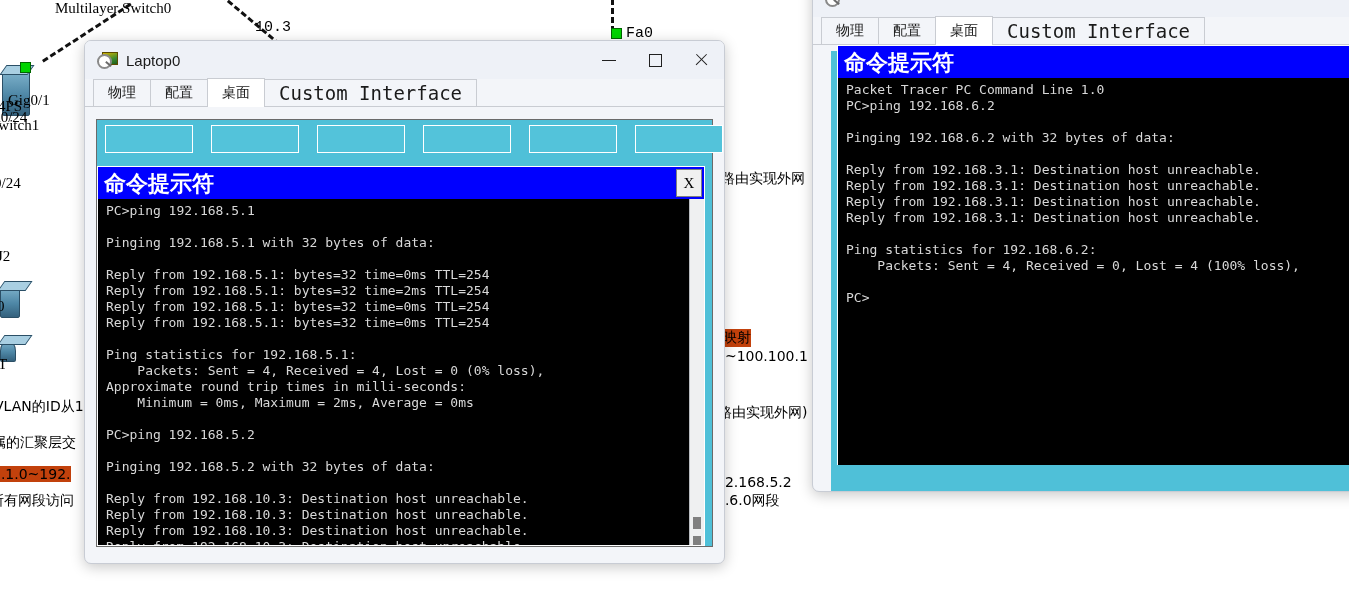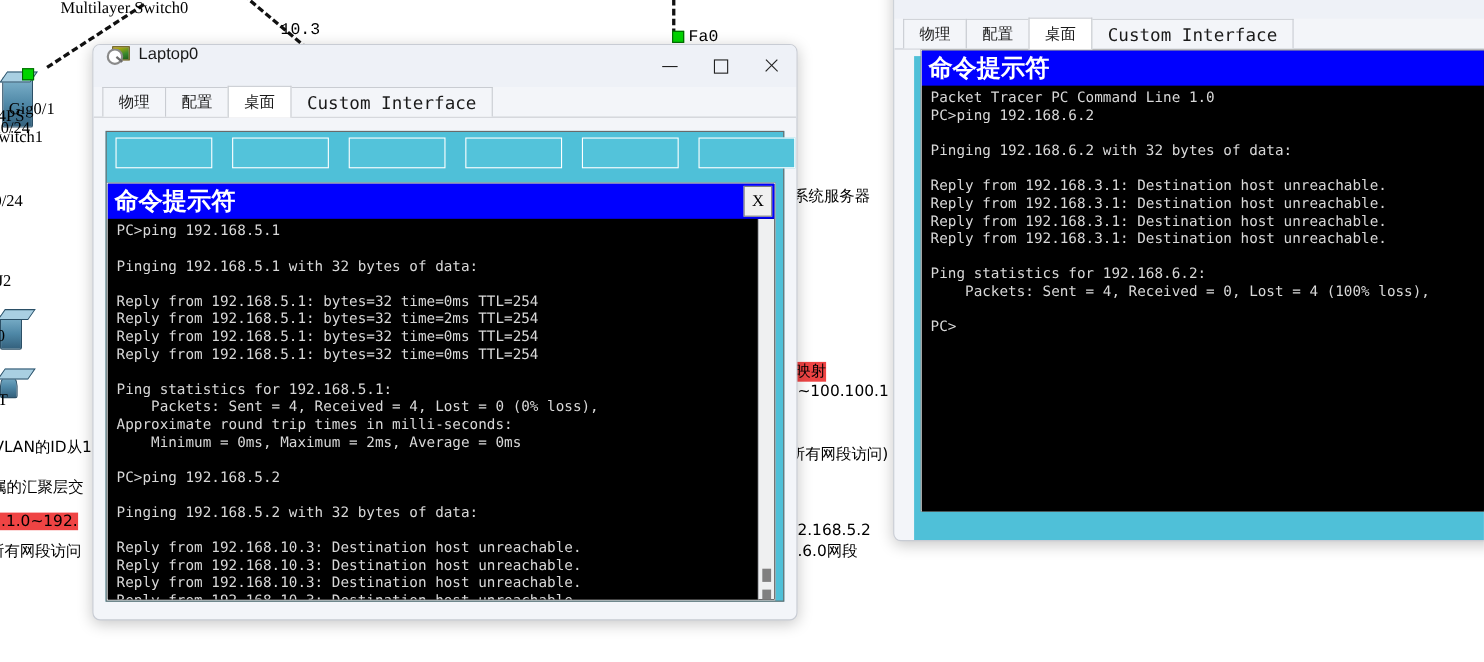--- a/index.html
+++ b/index.html
@@ -46,34 +46,35 @@
     background: #a9cfe2;
     border: 1px solid #2b4f66;
     transform: skewX(-35deg);
   }
   .green-dot {
     position: absolute;
     width: 9px; height: 9px;
     background: #00d400;
     border: 1px solid #006600;
   }
-  .hl { background: #ef4444; text-align: center; }
+  .hl { background: #c2410c; text-align: center; }
 
   
   .win {
     position: absolute;
     background: #f3f5f9;
     border: 1px solid #c8ccd4;
     border-radius: 7px;
     box-shadow: 0 3px 14px rgba(0,0,0,.22);
     overflow: hidden;
   }
   .win-titlebar {
     height: 38px;
     display: flex;
+    align-items: center;
     background: #eef1f7;
     position: relative;
   }
   .win-icon {
     width: 20px; height: 18px;
     margin-left: 12px; margin-right: 9px;
     position: relative;
     flex: none;
   }
   .win-icon .mag-circle {
@@ -136,21 +137,21 @@
     display: flex; align-items: center;
     font-size: 14px;
     color: #1a1a1a;
     background: #f3f5f9;
     border: 1px solid #c9ccd2;
     border-bottom: none;
     margin-right: -1px;
     font-family: "DejaVu Sans", sans-serif;
     box-sizing: border-box;
   }
-  .tab.latin { font-family: "DejaVu Sans Mono", monospace; font-size: 16px; }
+  .tab.latin { font-family: "DejaVu Sans Mono", monospace; font-size: 19px; }
   .tab.active {
     background: #ffffff;
     position: relative; z-index: 3;
     height: 29px;
     margin-bottom: -1px;
   }
 
   
   .pt-desktop {
     background: #4fc0d8;
@@ -265,24 +266,24 @@
     <div class="bg-label" style="left:-6px; top:175px;">0/24</div>
     <div class="bg-label" style="left:-3px; top:248px;">J2</div>
     <div class="bg-label" style="left:-3px; top:298px;">0</div>
     <div class="bg-label" style="left:-2px; top:356px;">T</div>
 
     <div class="bg-cn" style="left:-6px; top:398px;">VLAN的ID从1</div>
     <div class="bg-cn" style="left:-8px; top:434px;">属的汇聚层交</div>
     <div class="bg-cn hl" style="left:-8px; top:466px;">8.1.0~192.</div>
     <div class="bg-cn" style="left:-10px; top:492px;">所有网段访问</div>
 
-    <div class="bg-cn" style="left:721px; top:170px;">系统服务器</div>
+    <div class="bg-cn" style="left:721px; top:170px;">路由实现外网</div>
     <div class="bg-cn hl" style="left:723px; top:329px;">映射</div>
     <div class="bg-cn" style="left:716px; top:348px;">2~100.100.1</div>
-    <div class="bg-cn" style="left:718px; top:404px;">所有网段访问)</div>
+    <div class="bg-cn" style="left:718px; top:404px;">路由实现外网)</div>
     <div class="bg-cn" style="left:716px; top:474px;">92.168.5.2</div>
     <div class="bg-cn" style="left:716px; top:492px;">3.6.0网段</div>
   </div>
 
   <div class="win" style="left:812px; top:-22px; width:560px; height:512px;">
 
     <div class="win-titlebar">
       <div class="win-icon">
         <div class="mag-circle"></div>
           <div class="mag-handle"></div>

